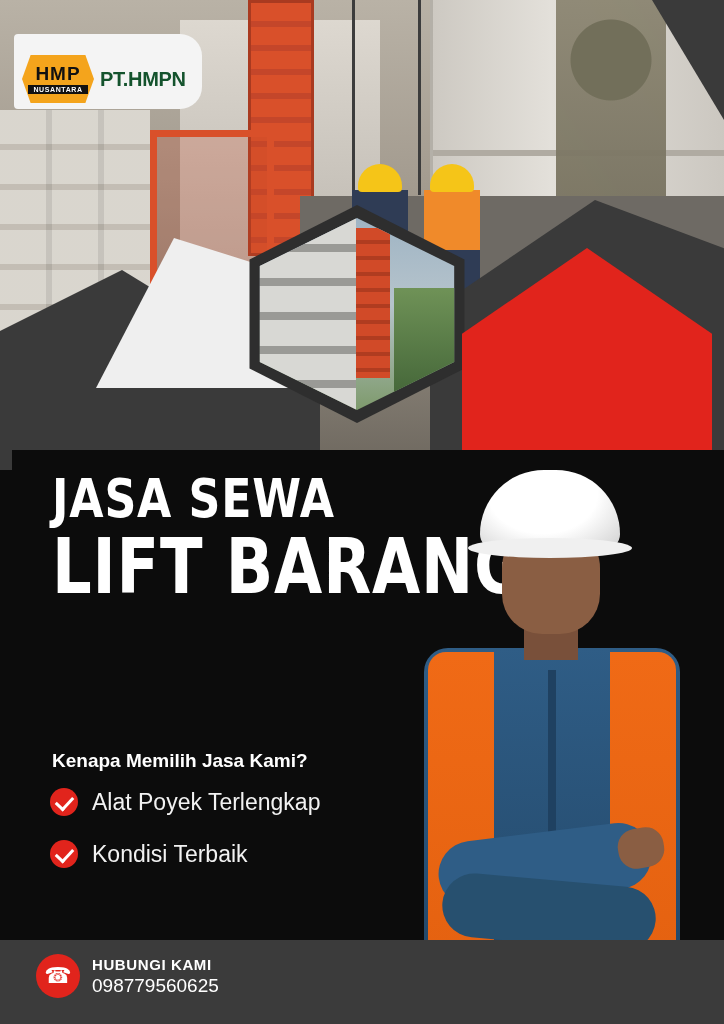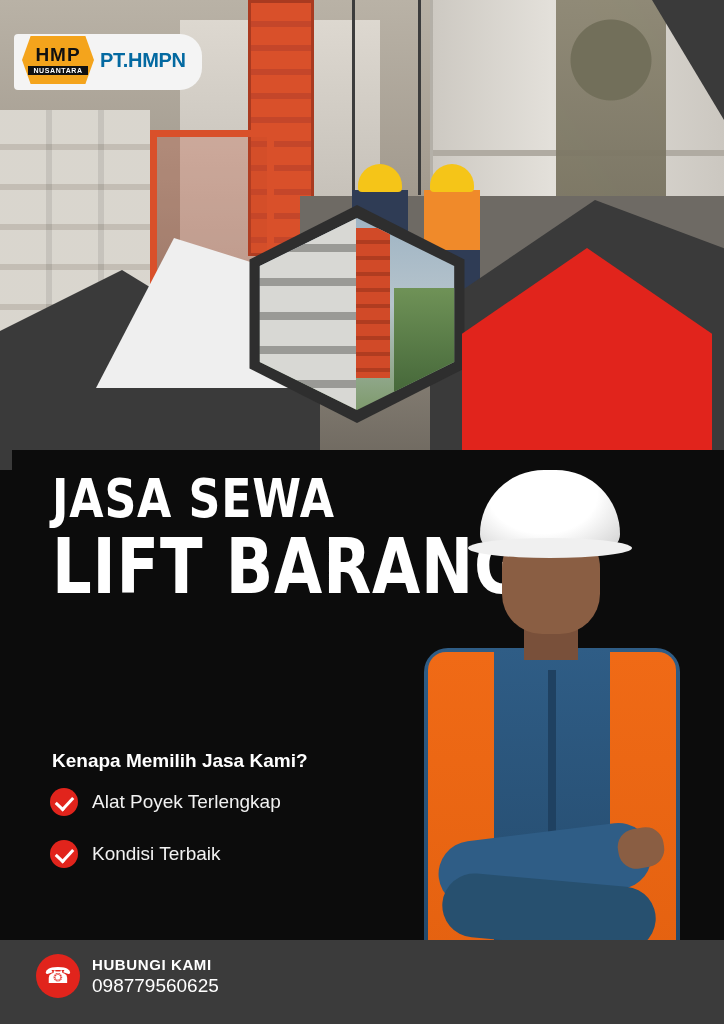--- a/index.html
+++ b/index.html
@@ -187,39 +187,39 @@
   .hri-build {
     position:absolute; left:6px; top:58px; width:80px; height:120px;
     background:#b9b2a4;
   }
 
   
   .logo-wrap {
     position:absolute; left:14px; top:34px;
     display:flex; align-items:center; gap:6px;
     background:#f4f4f4;
-    padding:2px 16px 6px 8px;
+    padding:21px 16px 6px 8px;
     border-radius:4px 22px 22px 4px;
     z-index:12;
   }
   .logo-mark {
     position:relative; width:72px; height:48px;
     background:#f4a41c;
     clip-path: polygon(12% 0, 88% 0, 100% 50%, 88% 100%, 12% 100%, 0 50%);
     display:flex; flex-direction:column; align-items:center; justify-content:center;
   }
   .logo-mark .hmp {
     font-size:19px; font-weight:bold; color:#111; letter-spacing:1px; line-height:1;
   }
   .logo-mark .nus {
     font-size:7px; font-weight:bold; color:#fff; background:#111;
     padding:1px 5px; margin-top:2px; letter-spacing:0.6px;
   }
   .logo-text {
-    font-size:20px; font-weight:bold; color:#0369a1; letter-spacing:-0.3px;
+    font-size:20px; font-weight:bold; color:#14532d; letter-spacing:-0.3px;
   }
 
   
   .content {
     position:absolute; left:12px; top:450px; width:724px; height:406px;
     background:#0c0c0c;
   }
   .headline1, .headline2 {
     color:#ffffff;
     font-family:"DejaVu Sans", sans-serif;
@@ -260,21 +260,21 @@
     position:relative;
   }
   .check:after {
     content:"";
     position:absolute; left:9px; top:5px;
     width:8px; height:14px;
     border:solid #fff; border-width:0 3px 3px 0;
     transform: rotate(43deg);
   }
   .benefit-label {
-    color:#f2f2f2; font-size:19px;text-align:right;
+    color:#f2f2f2; font-size:23px;text-align:right;
   }
 
   
   .person {
     position:absolute; left:372px; top:460px; width:352px; height:564px;
     z-index:6;
   }
   .p-helmet {
     position:absolute; left:108px; top:10px; width:140px; height:80px;
     background: radial-gradient(ellipse at 45% 30%, #ffffff 0 50%, #e2e2e2 80%, #cfcfcf 100%);

